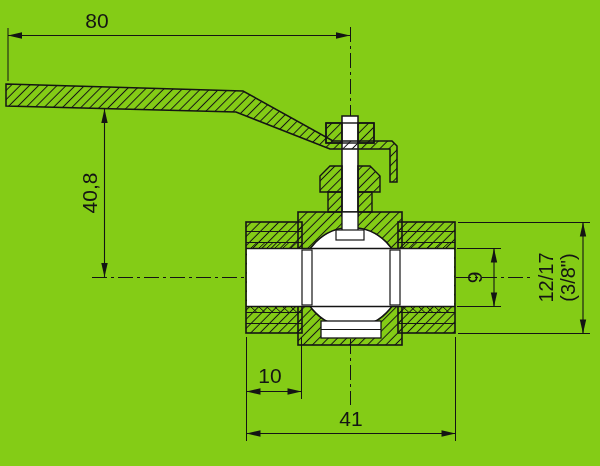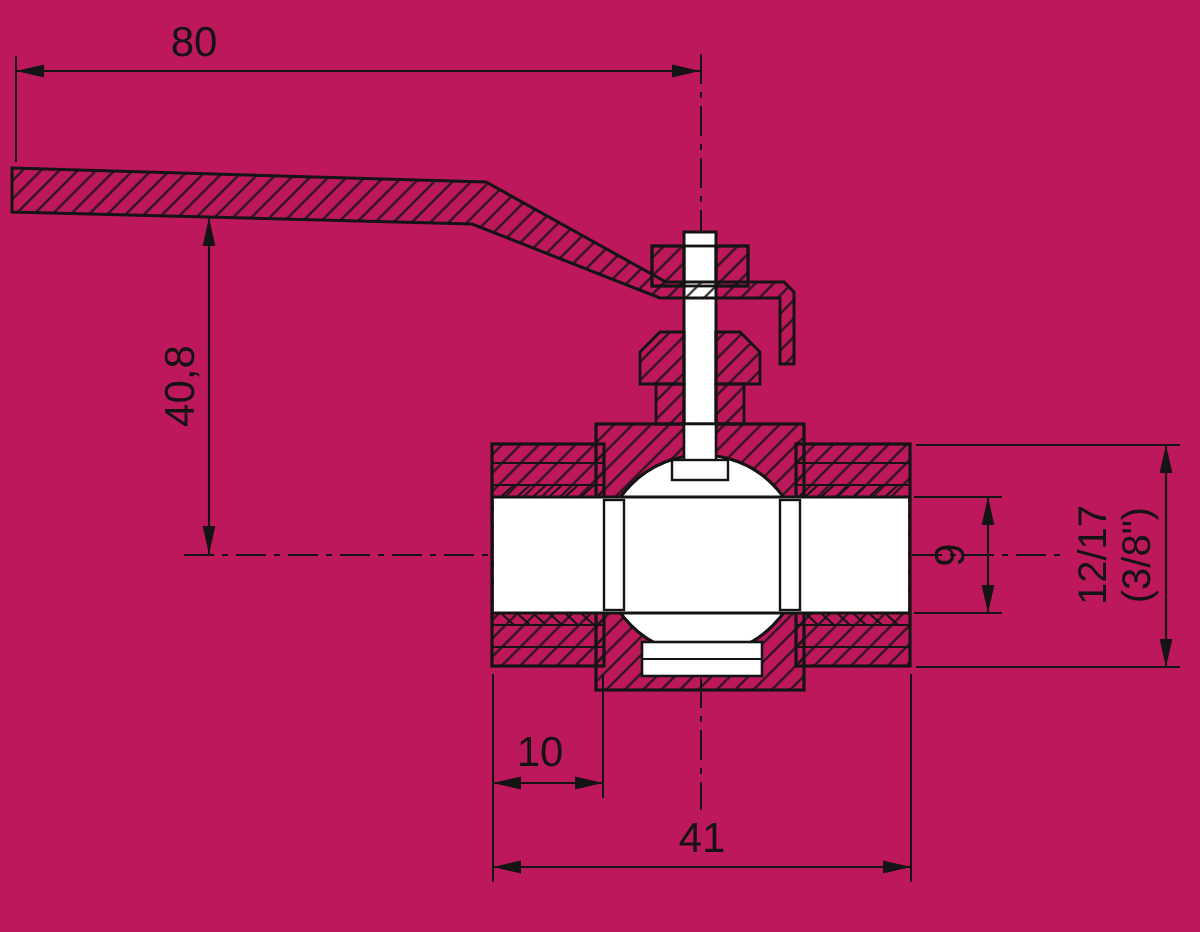--- a/index.html
+++ b/index.html
@@ -1,18 +1,18 @@
 <!DOCTYPE html>
 <html><head>
 <meta charset="utf-8">
 <style>
   html, body { margin: 0; padding: 0; background: #ffffff; }
   .stage {
     width: 600px; height: 466px; position: relative;
-    background: #be185d; overflow: hidden;
+    background: #84cc16; overflow: hidden;
     font-family: "Liberation Sans", sans-serif;
   }
   svg { display: block; }
   text.dim-label {
     font-family: "Liberation Sans", sans-serif;
     font-size: 21px;
     fill: #141414;
   }
   text.dim-label-small {
     font-family: "Liberation Sans", sans-serif;

